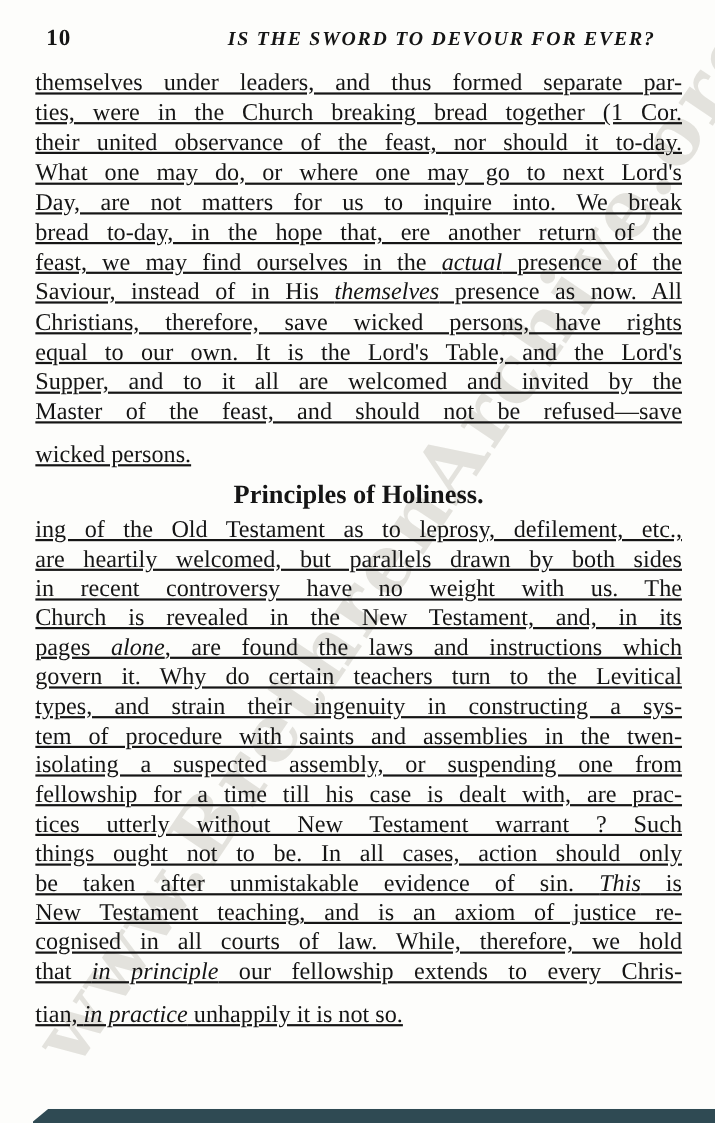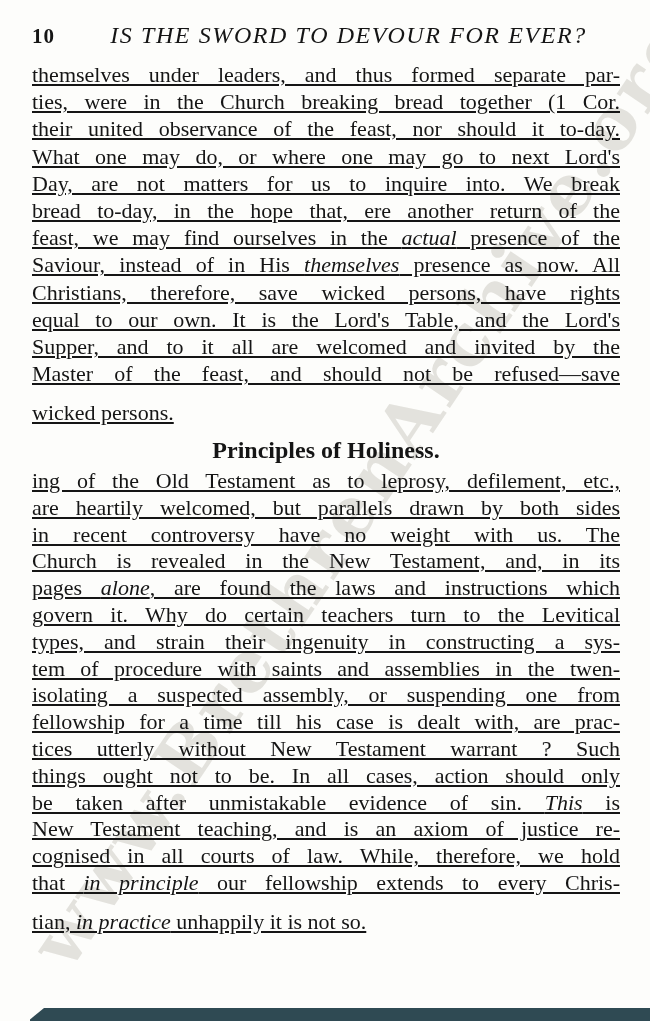--- a/index.html
+++ b/index.html
@@ -22,37 +22,37 @@
     font-size:72px;
     letter-spacing:4px;
     color:rgba(168,164,152,0.30);
     text-align:center;
     white-space:nowrap;
     z-index:0;
     user-select:none;
   }
   .header {
     position:absolute;
-    top:22px; left:32px; right:36px;
+    top:22px; left:42px; right:36px;
     display:flex; align-items:baseline;
     z-index:2;
     gap:46px;
   }
   .pagenum {
     font-size:21px;
     font-weight:bold;
     letter-spacing:1px;
   }
   .running-title {
     flex:1;
-    text-align:center;
+    text-align:right;
     font-style:italic;
-    font-size:24px;
+    font-size:18px;
     letter-spacing:1.6px;
-    font-weight:400;
+    font-weight:700;
     padding-right:18px;
   }
   .textblock {
     position:absolute;
     left:32px; width:588px;
     z-index:1;
   }
   .para1 { top:61px; }
   .para2 { top:468px; }
   .line {

